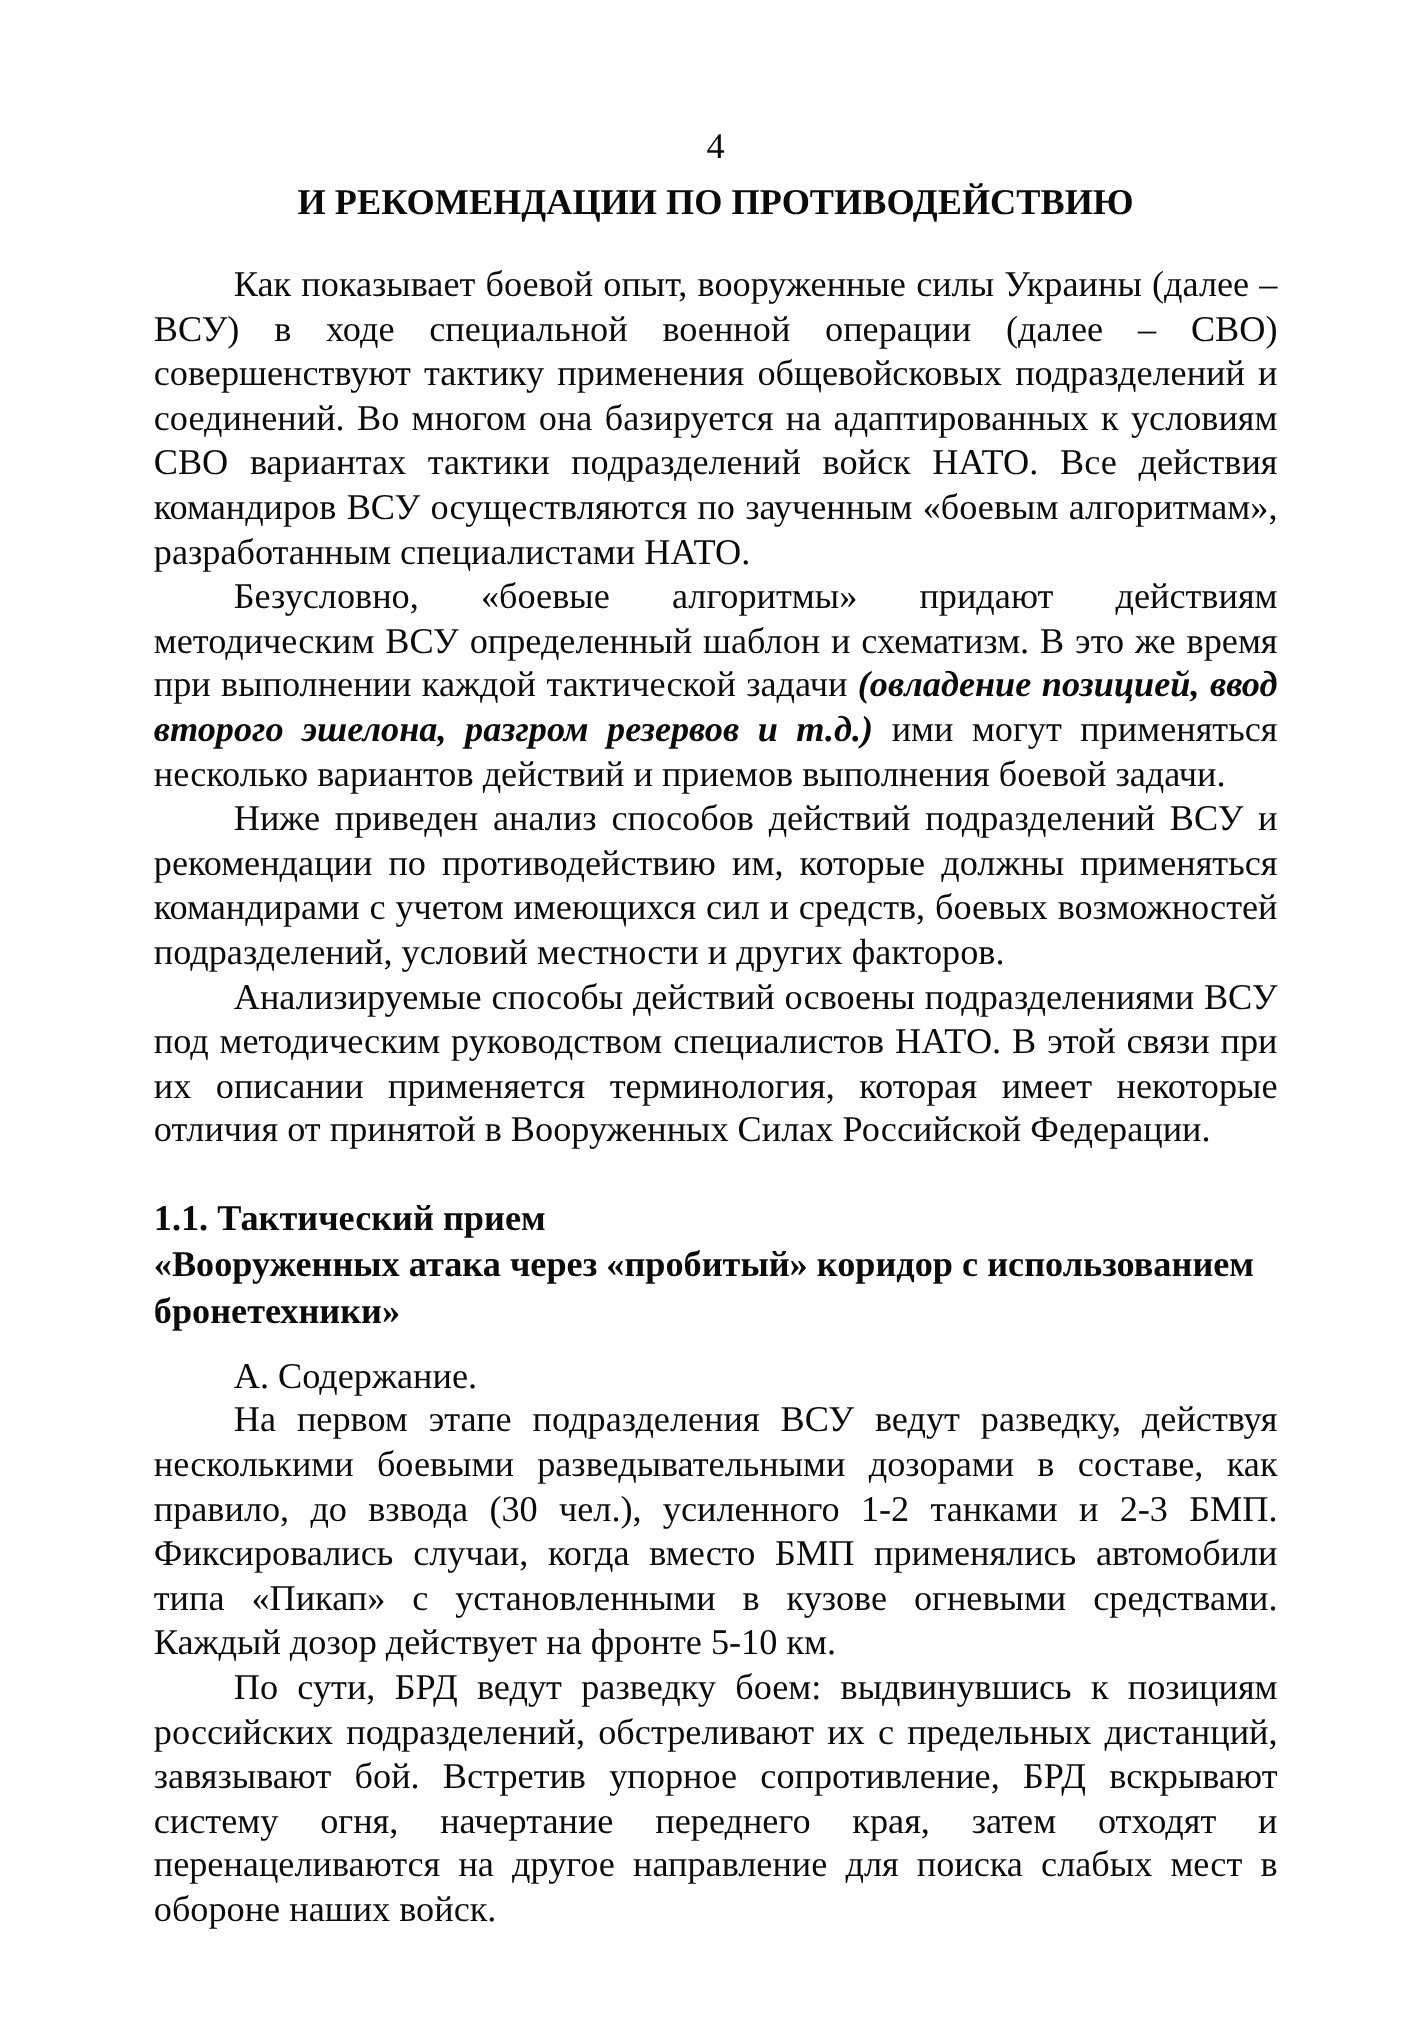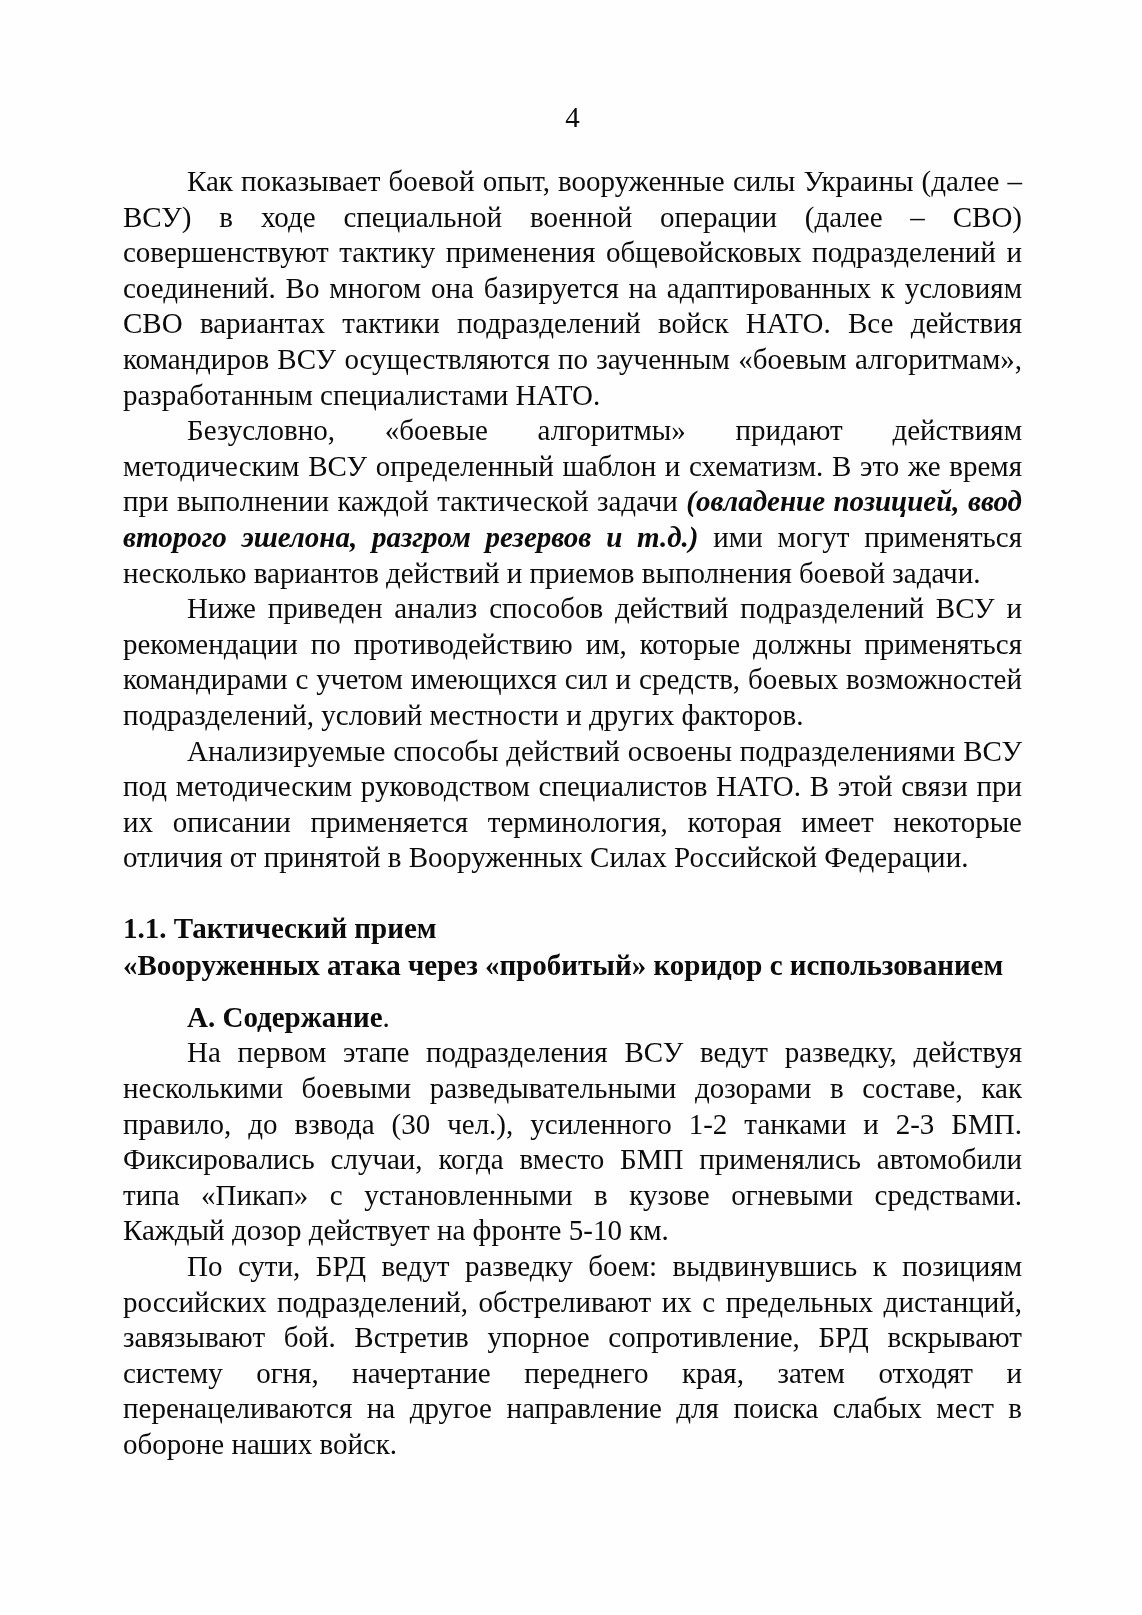--- a/index.html
+++ b/index.html
@@ -55,46 +55,48 @@
     line-height: 37px;
   }
   .content-label {
     margin: 0;
     text-align: left;
     text-indent: 64px;
     font-size: 29px;
     line-height: 35.6px;
   }
   .content-label .label-bold {
-    font-weight: bold;
+    font-weight: normal;
   }
 </style>
 </head>
 <body>
 
 <div class="page">
 
   <div class="page-number">4</div>
 
   <div class="chapter-title">
+    <div>И РЕКОМЕНДАЦИИ ПО ПРОТИВОДЕЙСТВИЮ</div>
   </div>
 
   <div class="body-text">
 
     <p class="para">Как показывает боевой опыт, вооруженные силы Украины (далее – ВСУ) в ходе специальной военной операции (далее – СВО) совершенствуют тактику применения общевойсковых подразделений и соединений. Во многом она базируется на адаптированных к условиям СВО вариантах тактики подразделений войск НАТО. Все действия командиров ВСУ осуществляются по заученным «боевым алгоритмам», разработанным специалистами НАТО.</p>
 
     <p class="para"><span>Безусловно, «боевые алгоритмы» придают действиям методическим ВСУ определенный шаблон и схематизм. В это же время при выполнении каждой тактической задачи </span><span class="em-segment">(овладение позицией, ввод второго эшелона, разгром резервов и т.д.)</span><span> ими могут применяться несколько вариантов действий и приемов выполнения боевой задачи.</span></p>
 
     <p class="para">Ниже приведен анализ способов действий подразделений ВСУ и рекомендации по противодействию им, которые должны применяться командирами с учетом имеющихся сил и средств, боевых возможностей подразделений, условий местности и других факторов.</p>
 
     <p class="para">Анализируемые способы действий освоены подразделениями ВСУ под методическим руководством специалистов НАТО. В этой связи при их описании применяется терминология, которая имеет некоторые отличия от принятой в Вооруженных Силах Российской Федерации.</p>
 
     <div class="section-heading">
       <div>1.1. Тактический прием</div>
       <div>«Вооруженных атака через «пробитый» коридор с использованием</div>
+      <div>бронетехники»</div>
     </div>
 
     <p class="content-label"><span class="label-bold">А. Содержание</span><span>.</span></p>
 
     <p class="para" style="text-indent:64px"><span class="underline-segment">На первом этапе</span><span> подразделения ВСУ ведут разведку, действуя несколькими боевыми разведывательными дозорами в составе, как правило, до взвода (30 чел.), усиленного 1-2 танками и 2-3 БМП. Фиксировались случаи, когда вместо БМП применялись автомобили типа «Пикап» с установленными в кузове огневыми средствами. Каждый дозор действует на фронте 5-10 км.</span></p>
 
 
     <p class="para">По сути, БРД ведут разведку боем: выдвинувшись к позициям российских подразделений, обстреливают их с предельных дистанций, завязывают бой. Встретив упорное сопротивление, БРД вскрывают систему огня, начертание переднего края, затем отходят и перенацеливаются на другое направление для поиска слабых мест в обороне наших войск.</p>
 
   </div>

